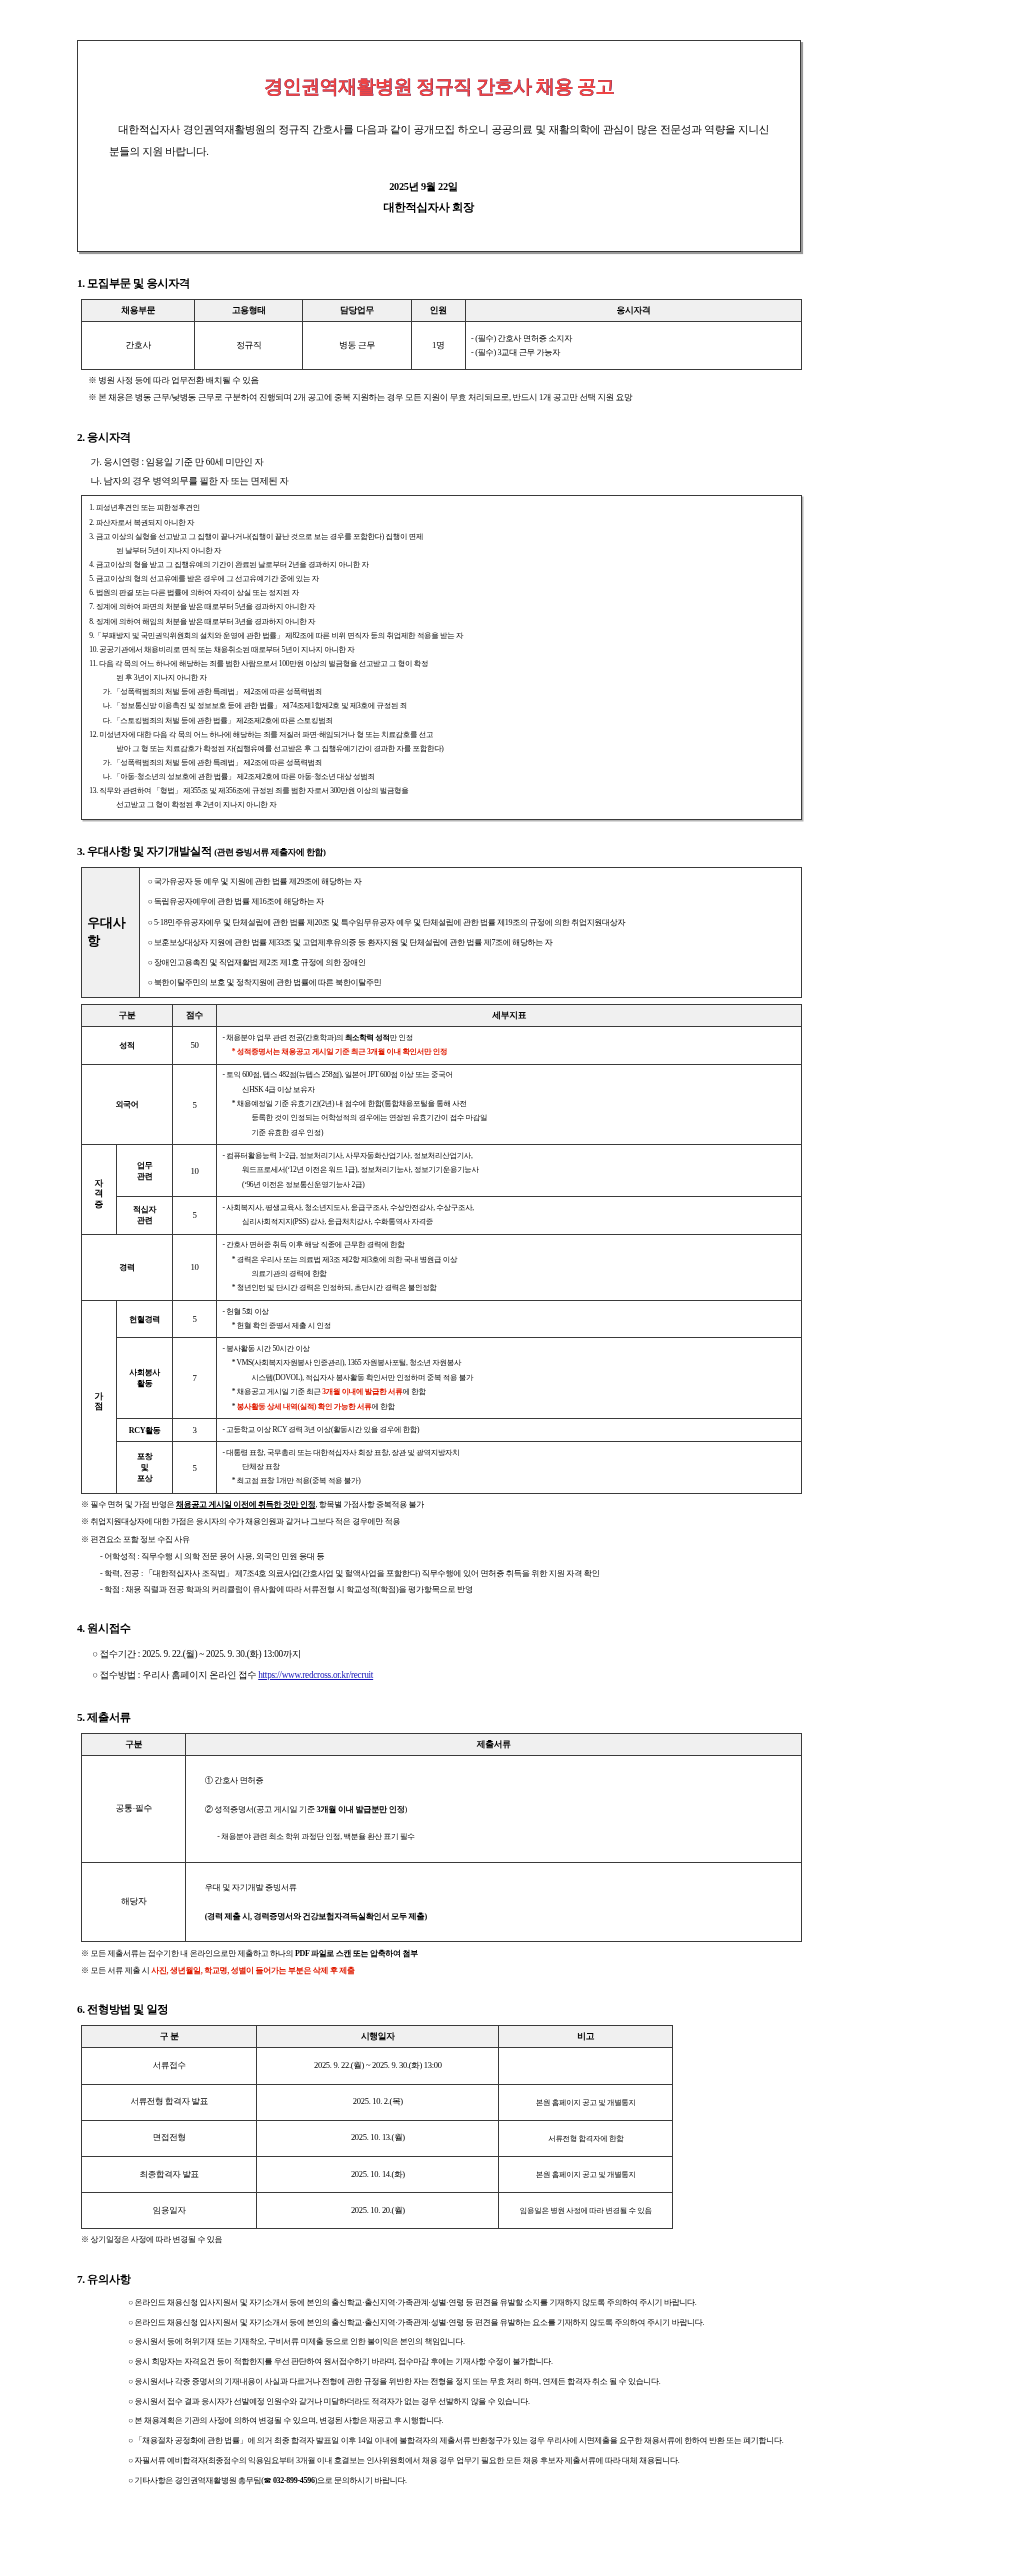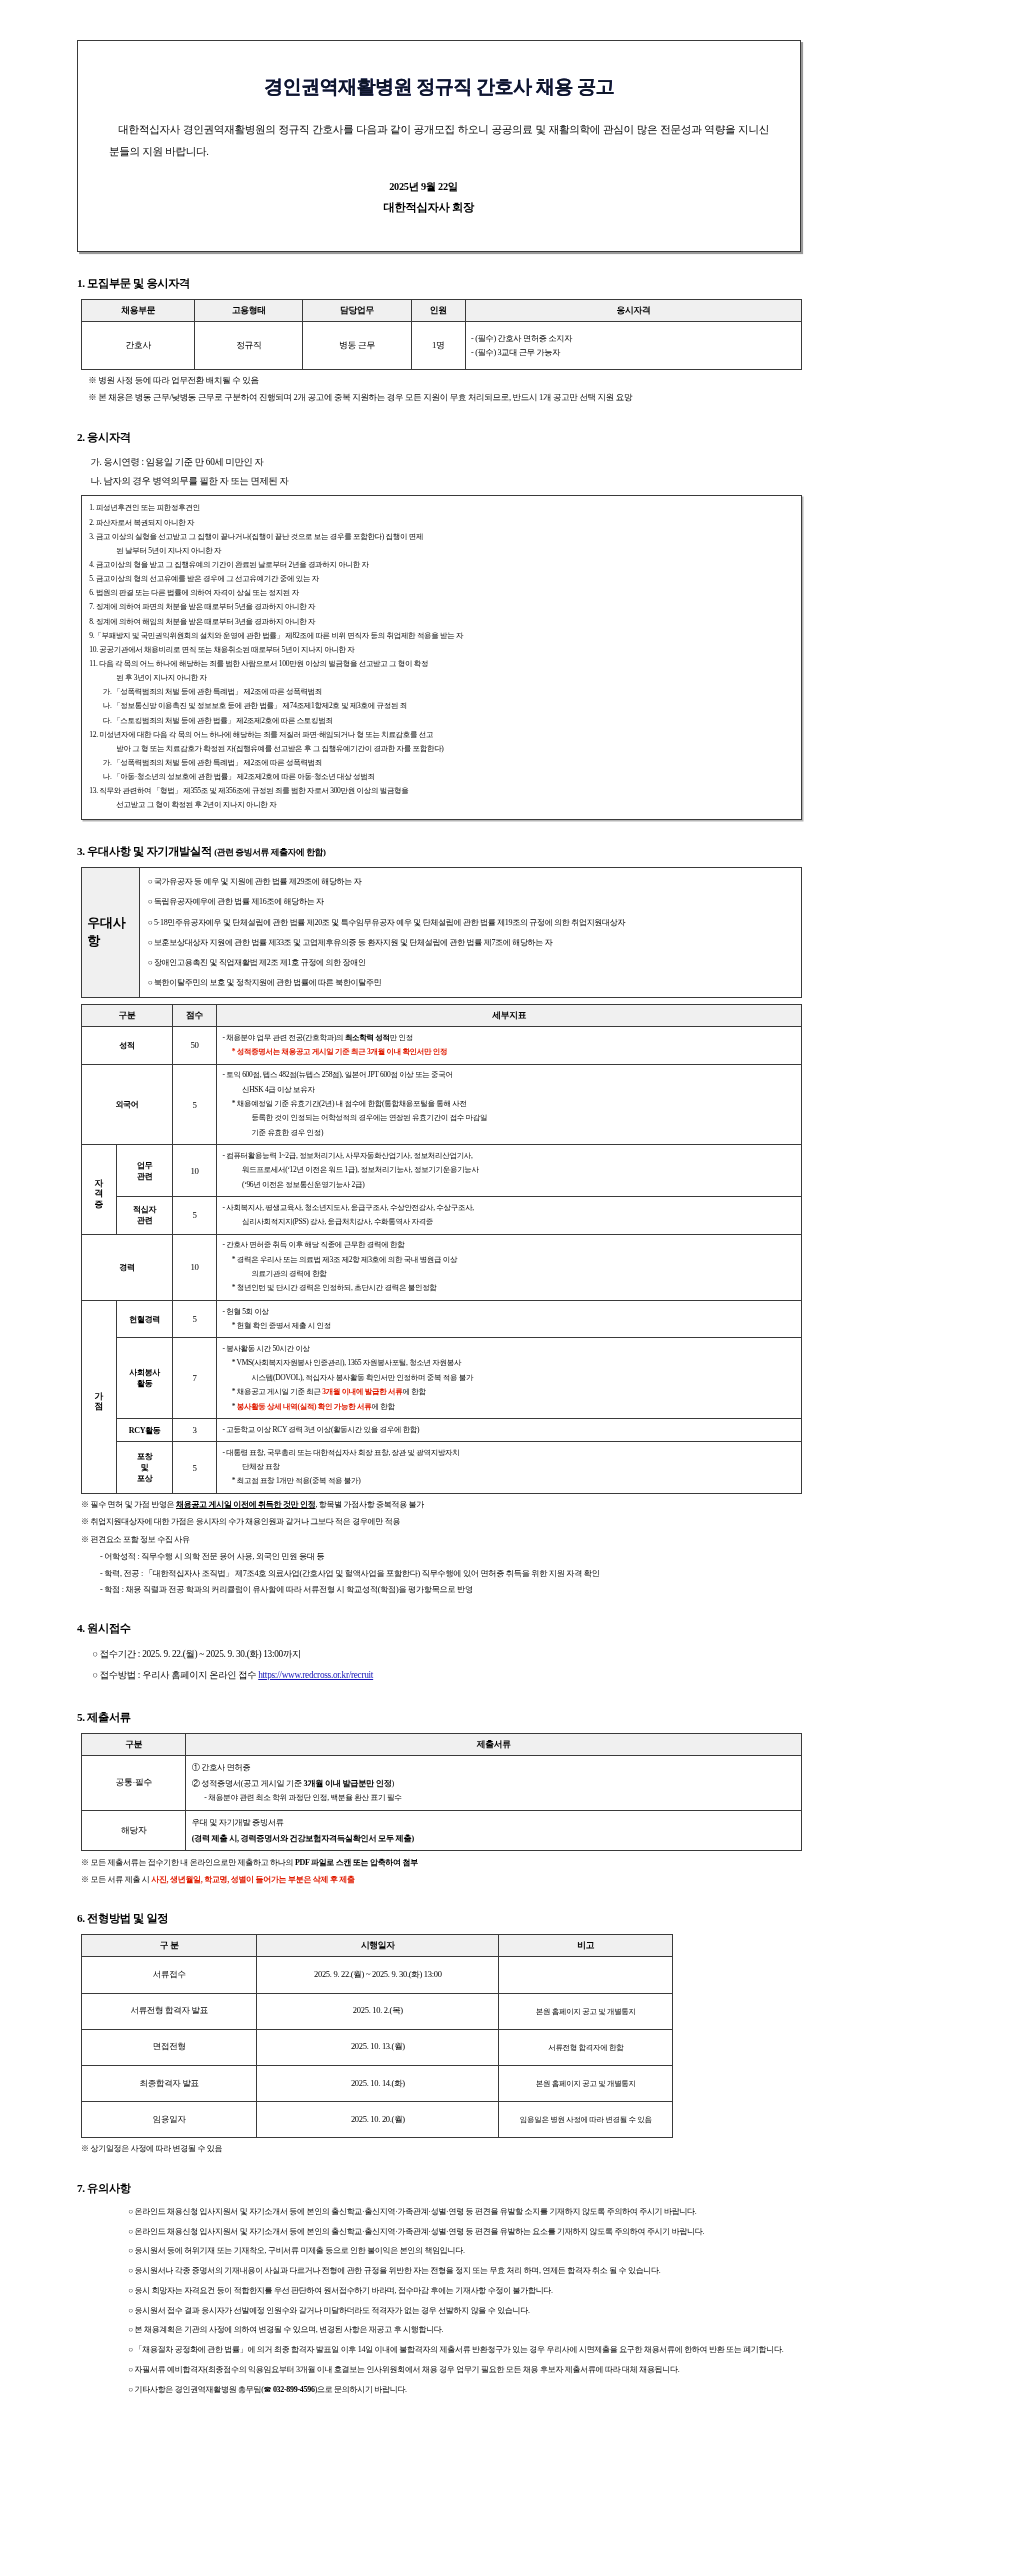--- a/index.html
+++ b/index.html
@@ -25,21 +25,21 @@
     box-shadow: 2.1px 2.1px 0 #9a9a9a;
     padding: 21.6px 31px 24px 31px;
     background: #fff;
     width: 724px;
     box-sizing: border-box;
   }
   .doc-title {
     text-align: center;
     font-size: 19px;
     font-weight: bold;
-    color: #0f172a;
+    color: #ef4444;
     letter-spacing: -0.5px;
     margin: 13px 0 20.6px 0;
     line-height: 1.2;
     text-shadow: 0.3px 0 0 #16186e;
   }
   .doc-intro {
     font-size: 10.6px;
     line-height: 2.05;
     text-align: justify;
     text-indent: 9.3px;
@@ -225,21 +225,21 @@
     display: inline-block;
   }
 
   
   #tbl-docs { width: 721px; font-size: 8.2px; }
   #tbl-docs th { font-size: 8.8px; }
   #tbl-docs td.label {
     text-align: center; font-weight: normal; font-size: 8.8px; width: 93px;
   }
   #tbl-docs .d-line {
-    line-height: 1.9; margin: 0;
+    line-height: 1.9; margin: 13px;
     padding-left: 12.4px; text-indent: -12.4px;
   }
   #tbl-docs .d-line.ind { padding-left: 23px; text-indent: -10.3px; font-size: 7.7px; }
 
   
   #tbl-sched { width: 592px; font-size: 8.5px; }
   #tbl-sched th { font-size: 8.8px; }
   #tbl-sched td { text-align: center; height: 27px; }
   #tbl-sched td.rem { font-size: 7.5px; line-height: 1.5; }
 
@@ -528,22 +528,22 @@
       </tbody>
   </table>
 
   <p class="note-sm hang">※ 상기일정은 사정에 따라 변경될 수 있음</p>
 
   <h2 class="sec">7. 유의사항</h2>
   <ul class="cautions" id="cautions-list">
       <li>﻿﻿온라인드 채용신청 입사지원서 및 자기소개서 등에 본인의 출신학교·출신지역·가족관계·성별·연령 등 편견을 유발할 소지를 기재하지 않도록 주의하여 주시기 바랍니다.</li>
       <li>온라인드 채용신청 입사지원서 및 자기소개서 등에 본인의 출신학교·출신지역·가족관계·성별·연령 등 편견을 유발하는 요소를 기재하지 않도록 주의하여 주시기 바랍니다.</li>
       <li>응시원서 등에 허위기재 또는 기재착오, 구비서류 미제출 등으로 인한 불이익은 본인의 책임입니다.</li>
+      <li>응시 희망자는 자격요건 등이 적합한지를 우선 판단하여 원서접수하기 바라며, 접수마감 후에는 기재사항 수정이 불가합니다.</li>
       <li>응시원서나 각종 증명서의 기재내용이 사실과 다르거나 전형에 관한 규정을 위반한 자는 전형을 정지 또는 무효 처리 하며, 연제든 합격자 취소 될 수 있습니다.</li>
-      <li>응시 희망자는 자격요건 등이 적합한지를 우선 판단하여 원서접수하기 바라며, 접수마감 후에는 기재사항 수정이 불가합니다.</li>
       <li>응시원서 접수 결과 응시자가 선발예정 인원수와 같거나 미달하더라도 적격자가 없는 경우 선발하지 않을 수 있습니다.</li>
       <li>본 채용계획은 기관의 사정에 의하여 변경될 수 있으며, 변경된 사항은 재공고 후 시행합니다.</li>
       <li>「채용절차 공정화에 관한 법률」에 의거 최종 합격자 발표일 이후 14일 이내에 불합격자의 제출서류 반환청구가 있는 경우 우리사에 시면제출을 요구한 채용서류에 한하여 반환 또는 폐기합니다.</li>
       <li>자필서류 예비합격자(최종점수의 익용임요부터 3개월 이내 호결보는 인사위원회에서 채용 경우 업무기 필요한 모든 채용 후보자 제출서류에 따라 대체 채용됩니다.</li>
       <li>기타사항은 경인권역재활병원 총무팀(☎ <span class="bold">032-899-4596</span>)으로 문의하시기 바랍니다.</li>
     </ul>
 
 </div>
 
 

